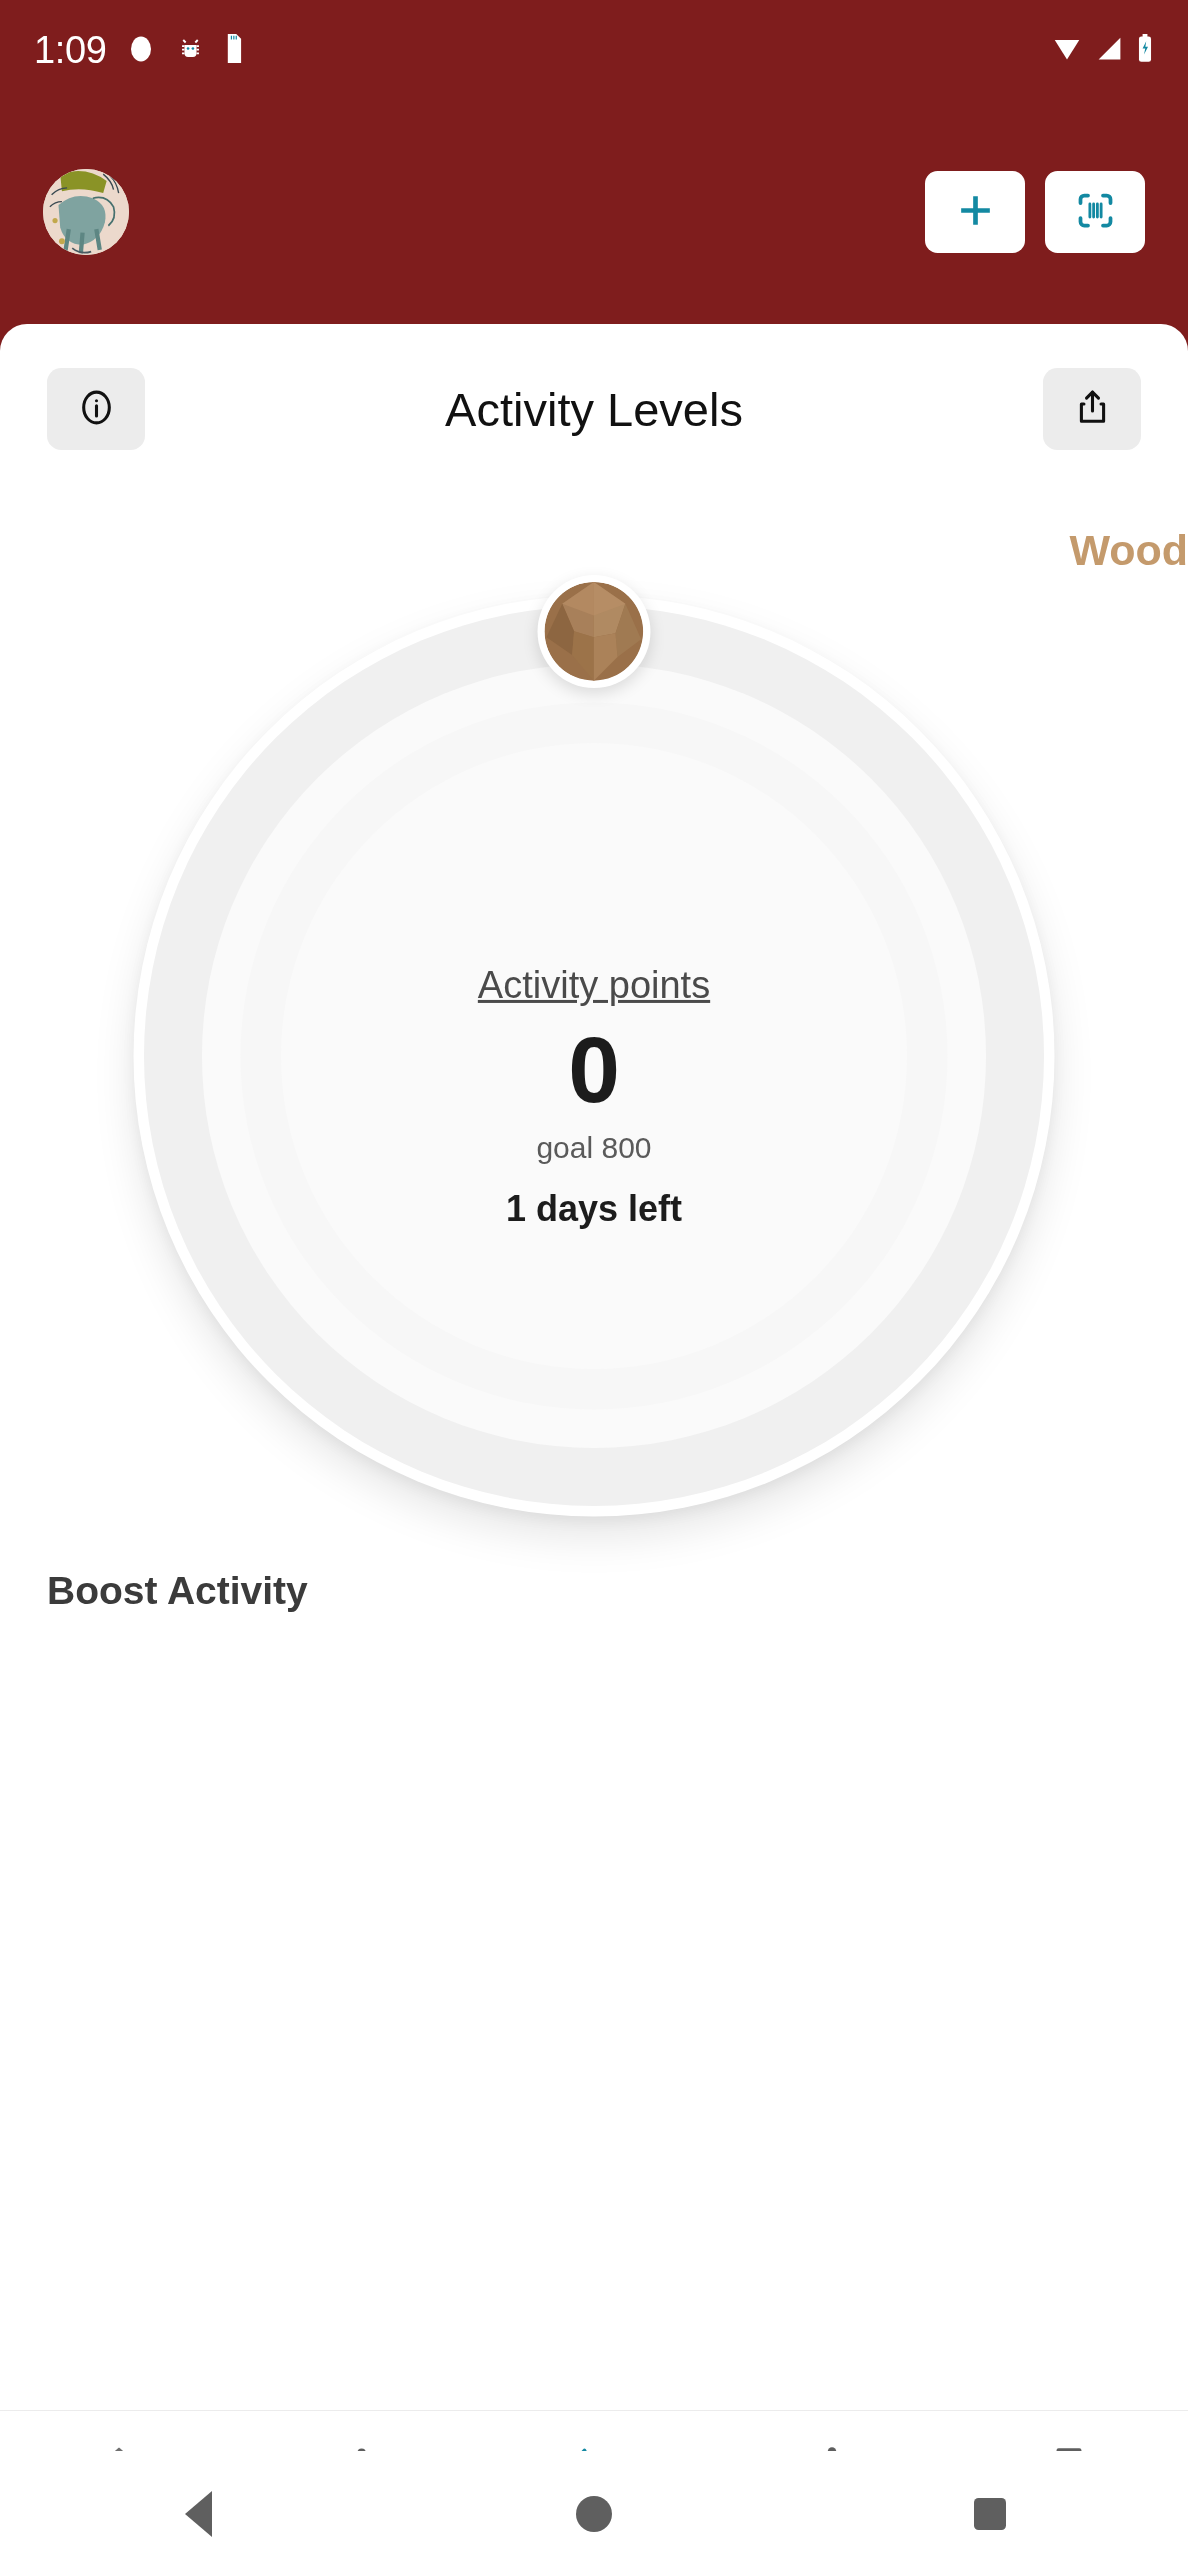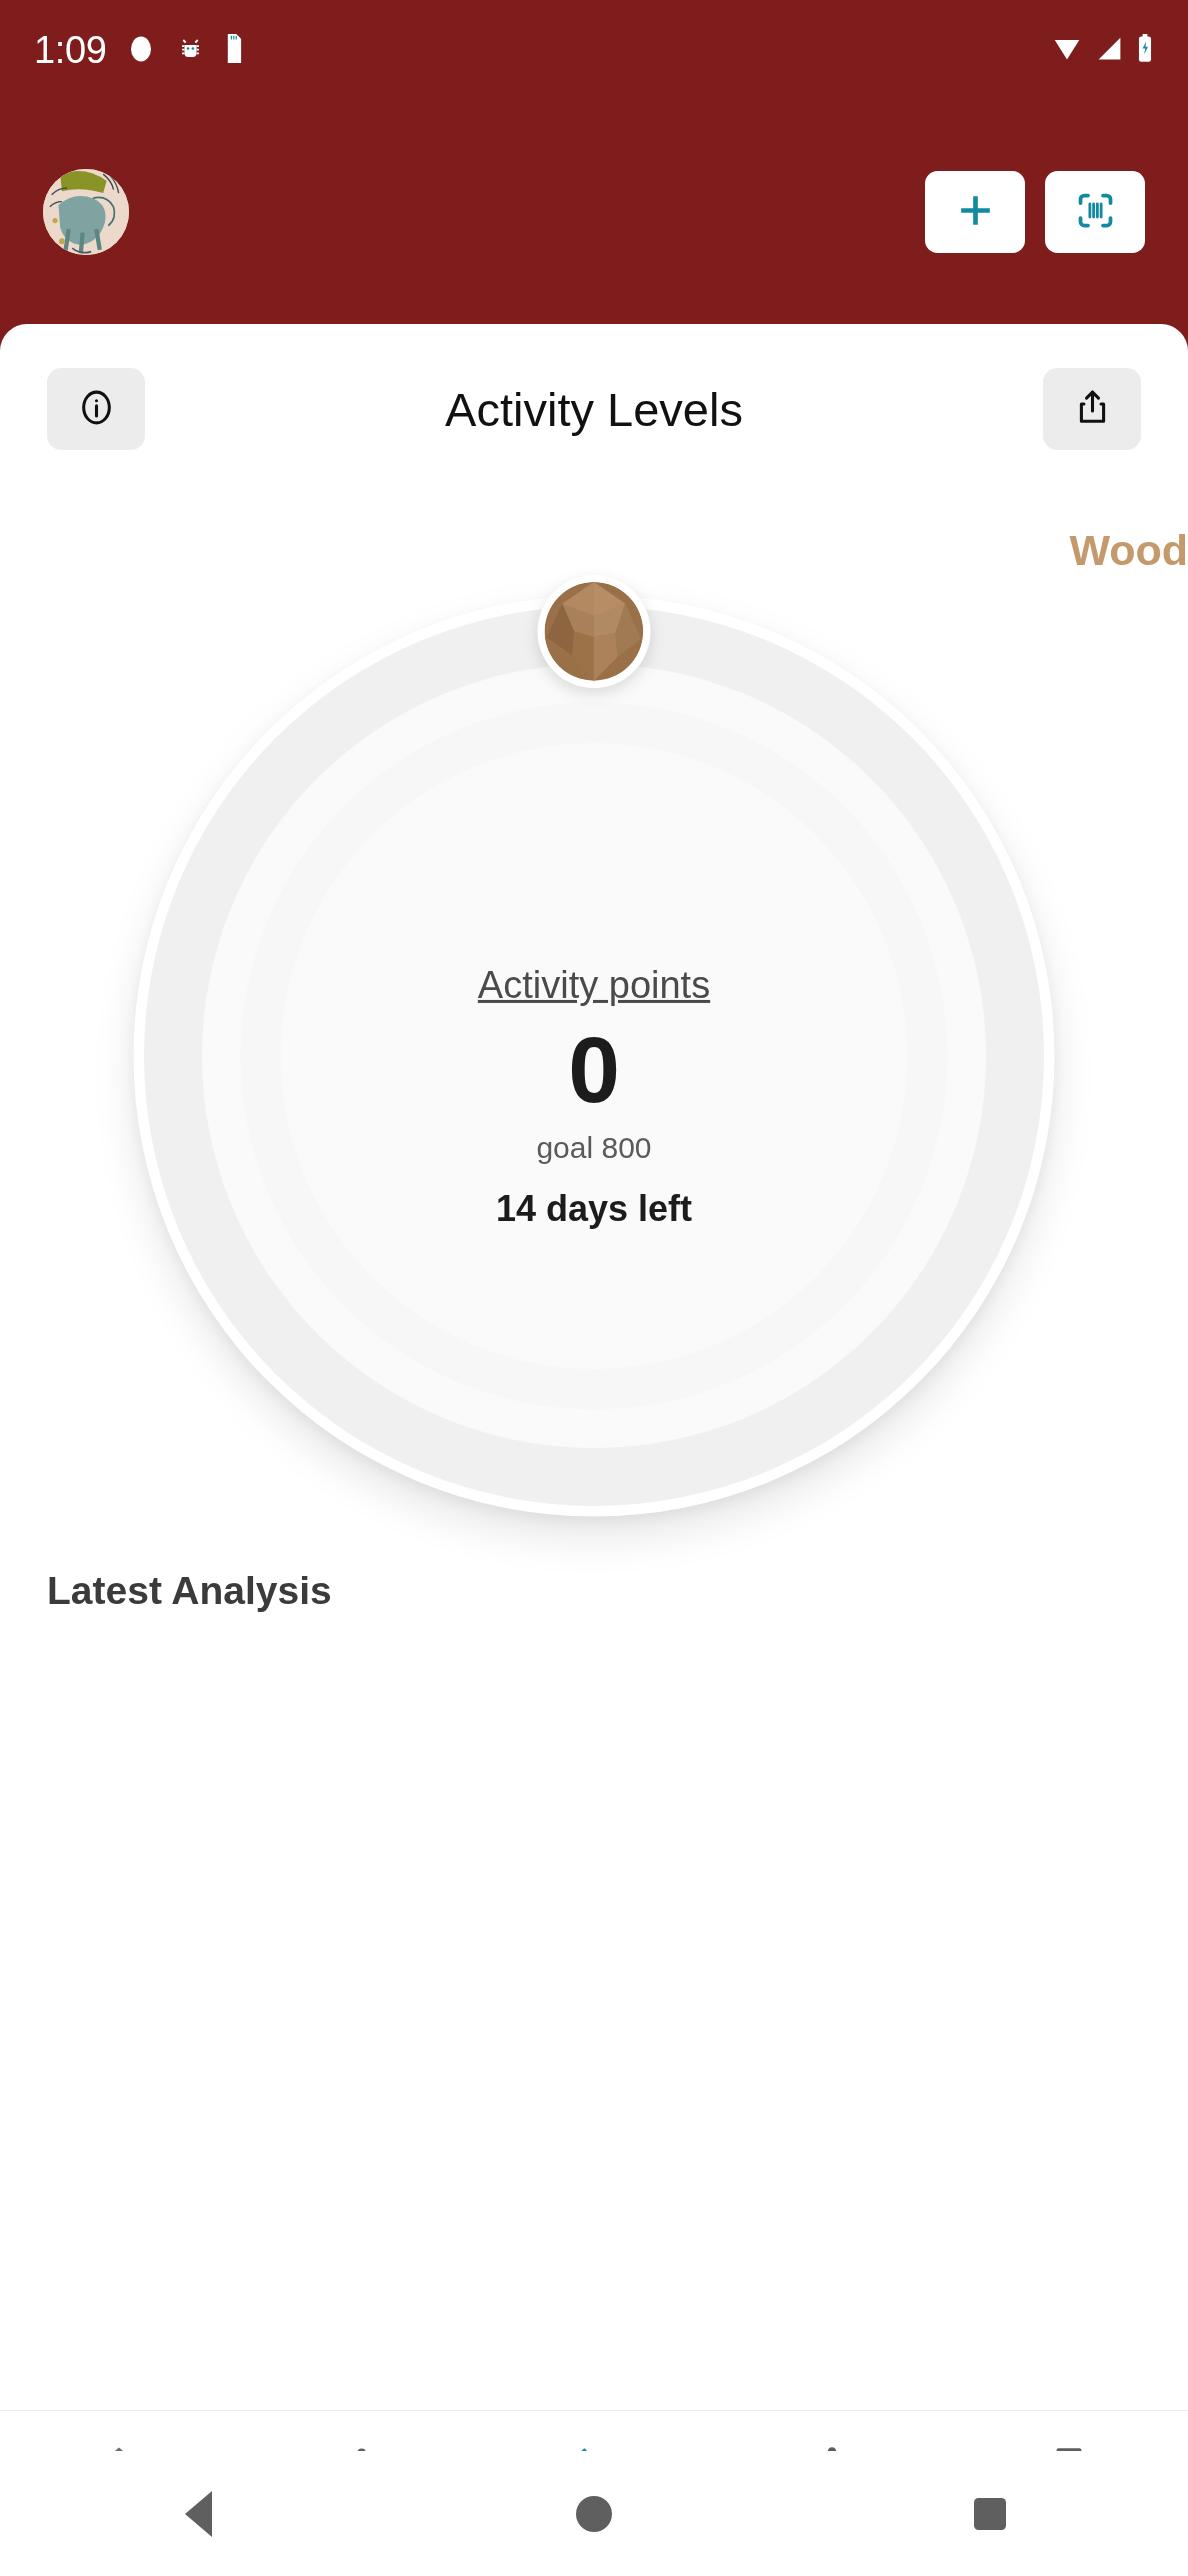--- a/index.html
+++ b/index.html
@@ -502,26 +502,26 @@
           <path d="M30 50 L28 74 L50 100 L50 56 Z" fill="#9c7349"></path>
           <path d="M72 52 L74 76 L50 100 L50 56 Z" fill="#ab8259"></path>
           <path d="M50 0 L18 22 L50 34 L82 22 Z" fill="#bb9068" opacity="0.55"></path>
         </svg>
       </div>
 
       <div class="ring-text">
         <div class="rt-label">Activity points</div>
         <div class="rt-value">0</div>
         <div class="rt-goal">goal 800</div>
-        <div class="rt-days">14 days left</div>
+        <div class="rt-days">1 days left</div>
       </div>
     </div>
 
 
-    <div class="latest-activity">Latest Analysis</div>
+    <div class="latest-activity">Boost Activity</div>
 
     <div class="bottom-nav">
 
       <button class="nav-item">
         <span>
           <svg width="52" height="52" viewBox="0 0 24 24" fill="none" stroke="#6f6f6f" stroke-width="1.8">
             <path d="M12 3.2c2.6 2.2 6.6 6.3 6.6 8.8S15.3 19.6 12 21.2C8.7 19.6 5.4 14.5 5.4 12S9.4 5.4 12 3.2z"></path>
             <circle cx="12" cy="12" r="2.3"></circle>
           </svg>
         </span>

